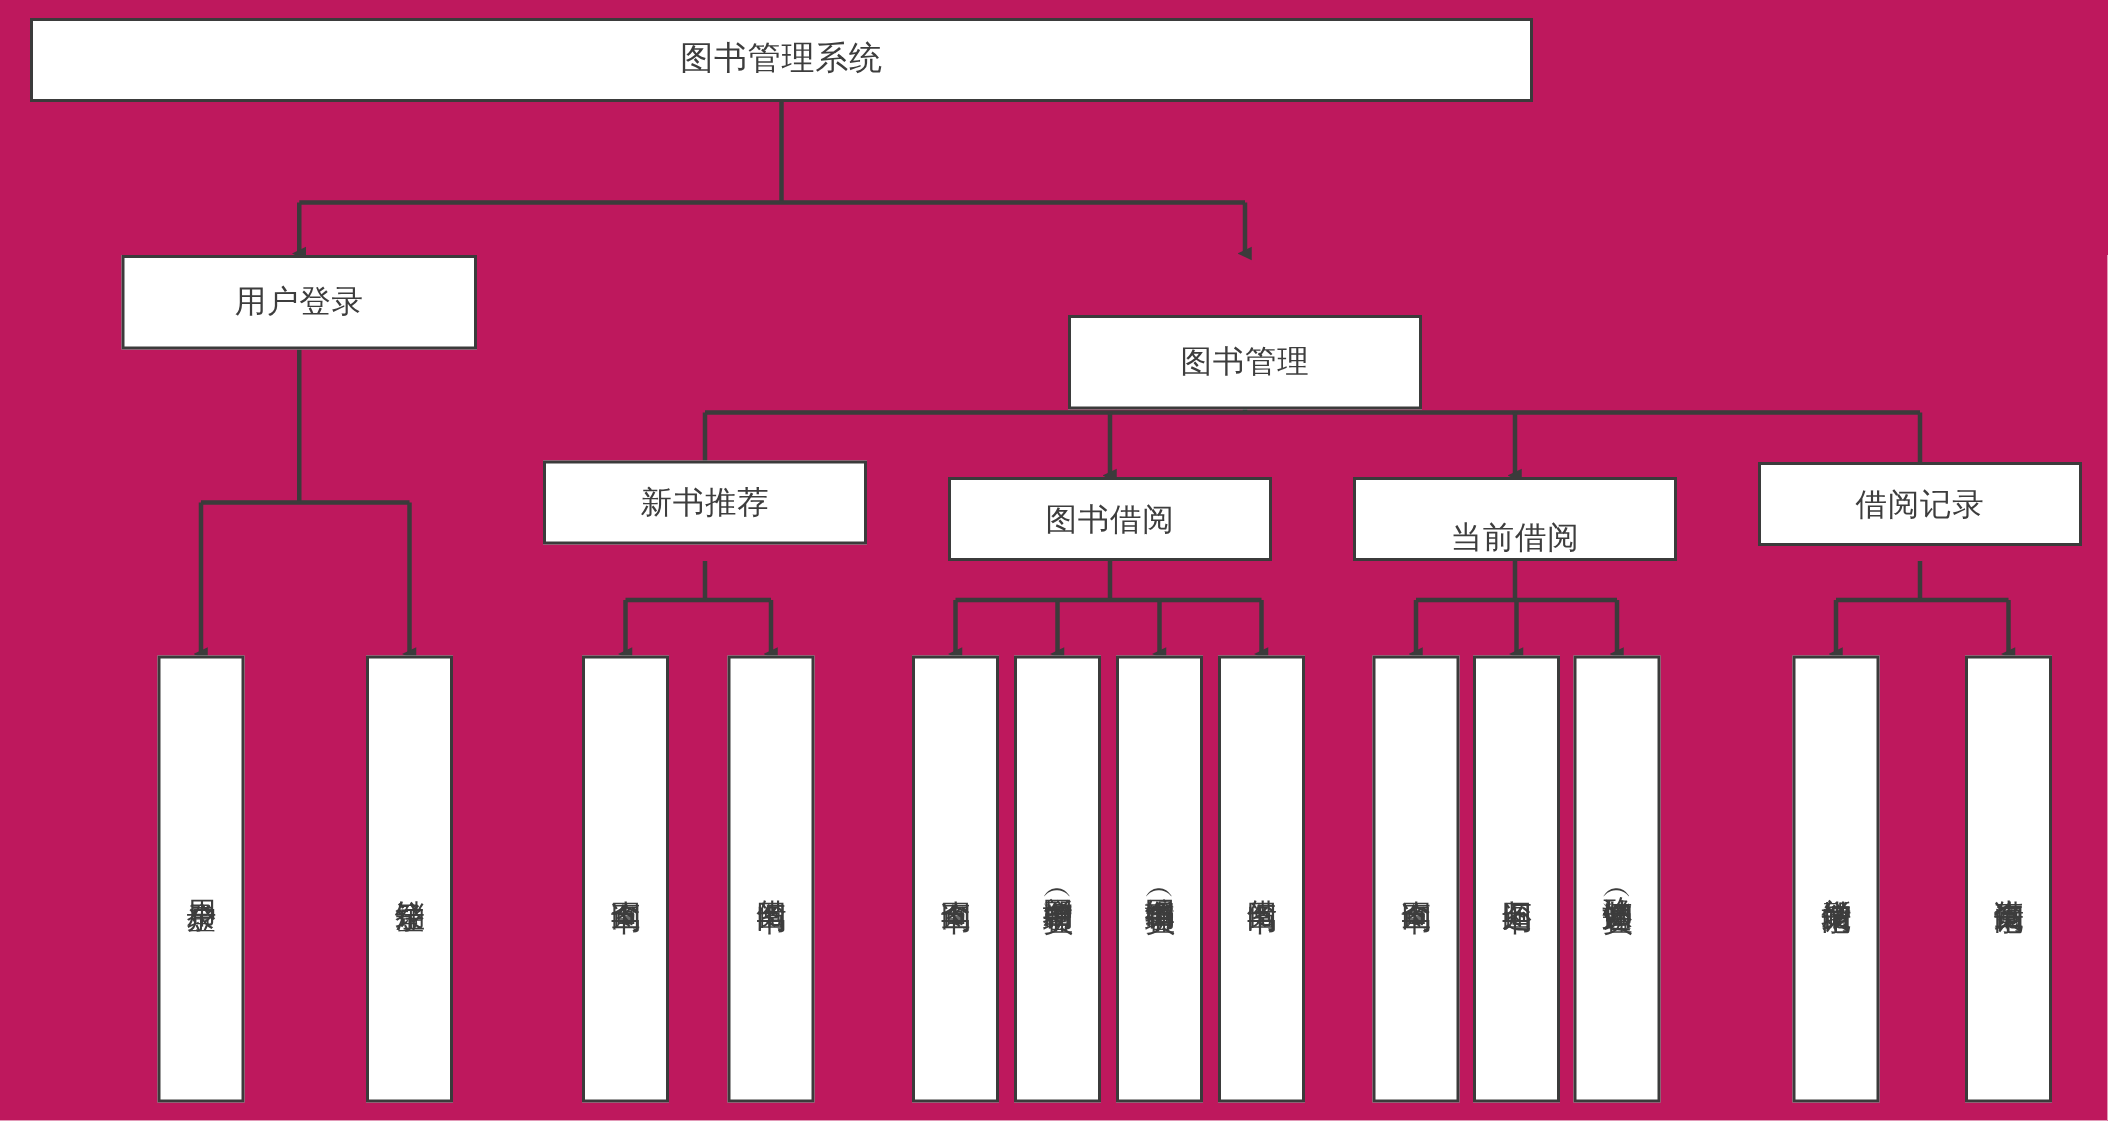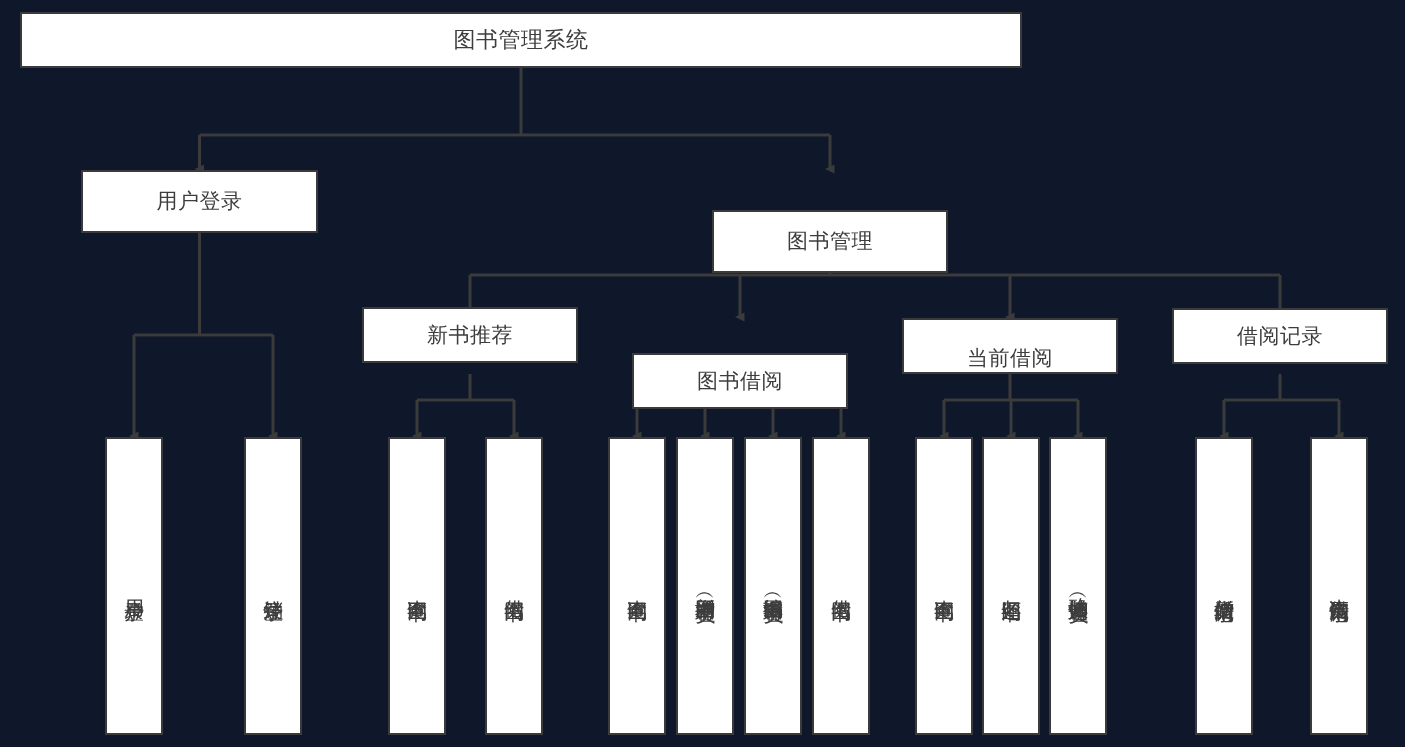--- a/index.html
+++ b/index.html
@@ -8,21 +8,21 @@
     padding: 0;
     background: #ffffff;
   }
   body {
     font-family: "DejaVu Sans", "Liberation Sans", sans-serif;
   }
   #diagram-root {
     position: relative;
     width: 1405px;
     height: 747px;
-    background: #0f172a;
+    background: #be185d;
     overflow: hidden;
   }
   #edge-layer {
     position: absolute;
     left: 0;
     top: 0;
     width: 1405px;
     height: 747px;
     pointer-events: none;
   }
@@ -127,21 +127,21 @@
       </div>
       <div class="node level2" style="left: 81px; top: 170px; width: 237px; height: 63px;">
         <span class="node-label">用户登录</span>
       </div>
       <div class="node level2" style="left: 712px; top: 170px; width: 236px; height: 63px; margin-top: 40px;">
         <span class="node-label">图书管理</span>
       </div>
       <div class="node level3" style="left: 362px; top: 307px; width: 216px; height: 56px;">
         <span class="node-label">新书推荐</span>
       </div>
-      <div class="node level3" style="left: 632px; top: 318px; width: 216px; height: 56px; margin-top: 35px;">
+      <div class="node level3" style="left: 632px; top: 318px; width: 216px; height: 56px;">
         <span class="node-label">图书借阅</span>
       </div>
       <div class="node level3" style="left: 902px; top: 318px; width: 216px; height: 56px; align-items: flex-end;">
         <span class="node-label">当前借阅</span>
       </div>
       <div class="node level3" style="left: 1172px; top: 308px; width: 216px; height: 56px;">
         <span class="node-label">借阅记录</span>
       </div>
       <div class="node leaf" style="left: 105px; top: 437px; width: 58px; height: 298px;">
         <span class="node-label">用户登录</span>

